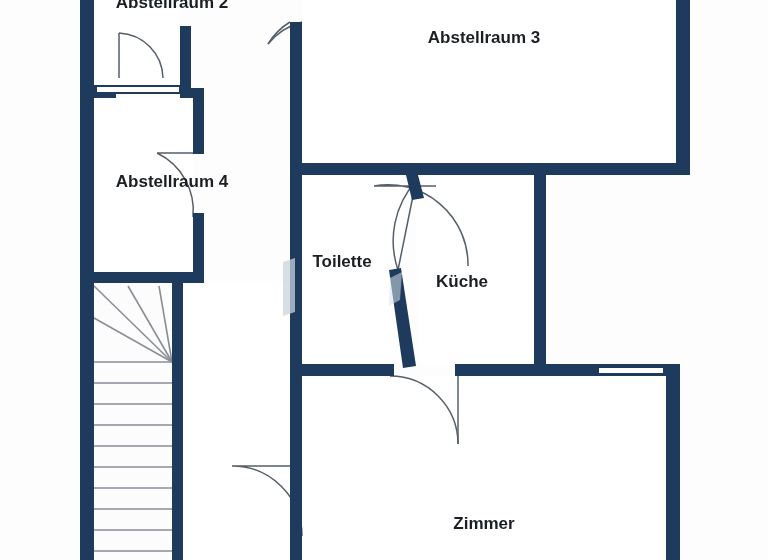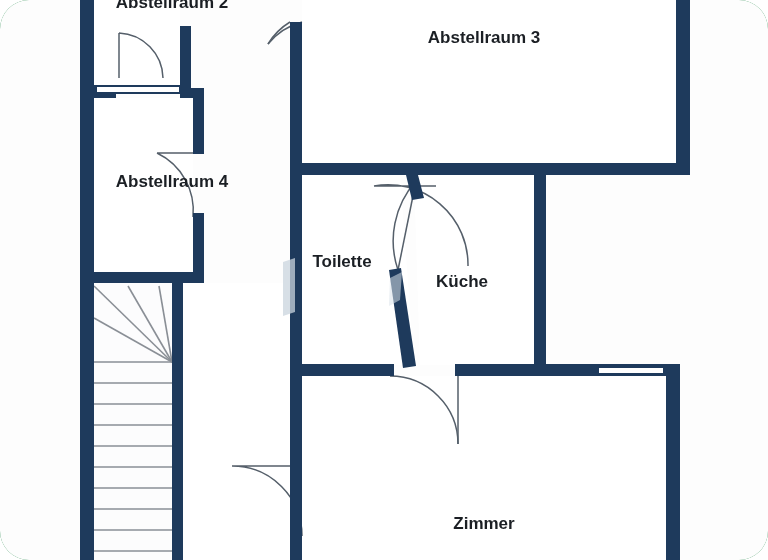--- a/index.html
+++ b/index.html
@@ -10,21 +10,20 @@
   }
   body {
     font-family: "Liberation Sans", "DejaVu Sans", sans-serif;
   }
   #floorplan-root {
     position: relative;
     width: 768px;
     height: 560px;
     background: #15803d;
     overflow: hidden;
-    border-radius: 29px;
   }
   #floorplan-svg {
     display: block;
     width: 768px;
     height: 560px;
   }
   .room-label {
     font-family: "Liberation Sans", "DejaVu Sans", sans-serif;
     font-weight: 700;
     fill: #1b1f24;

